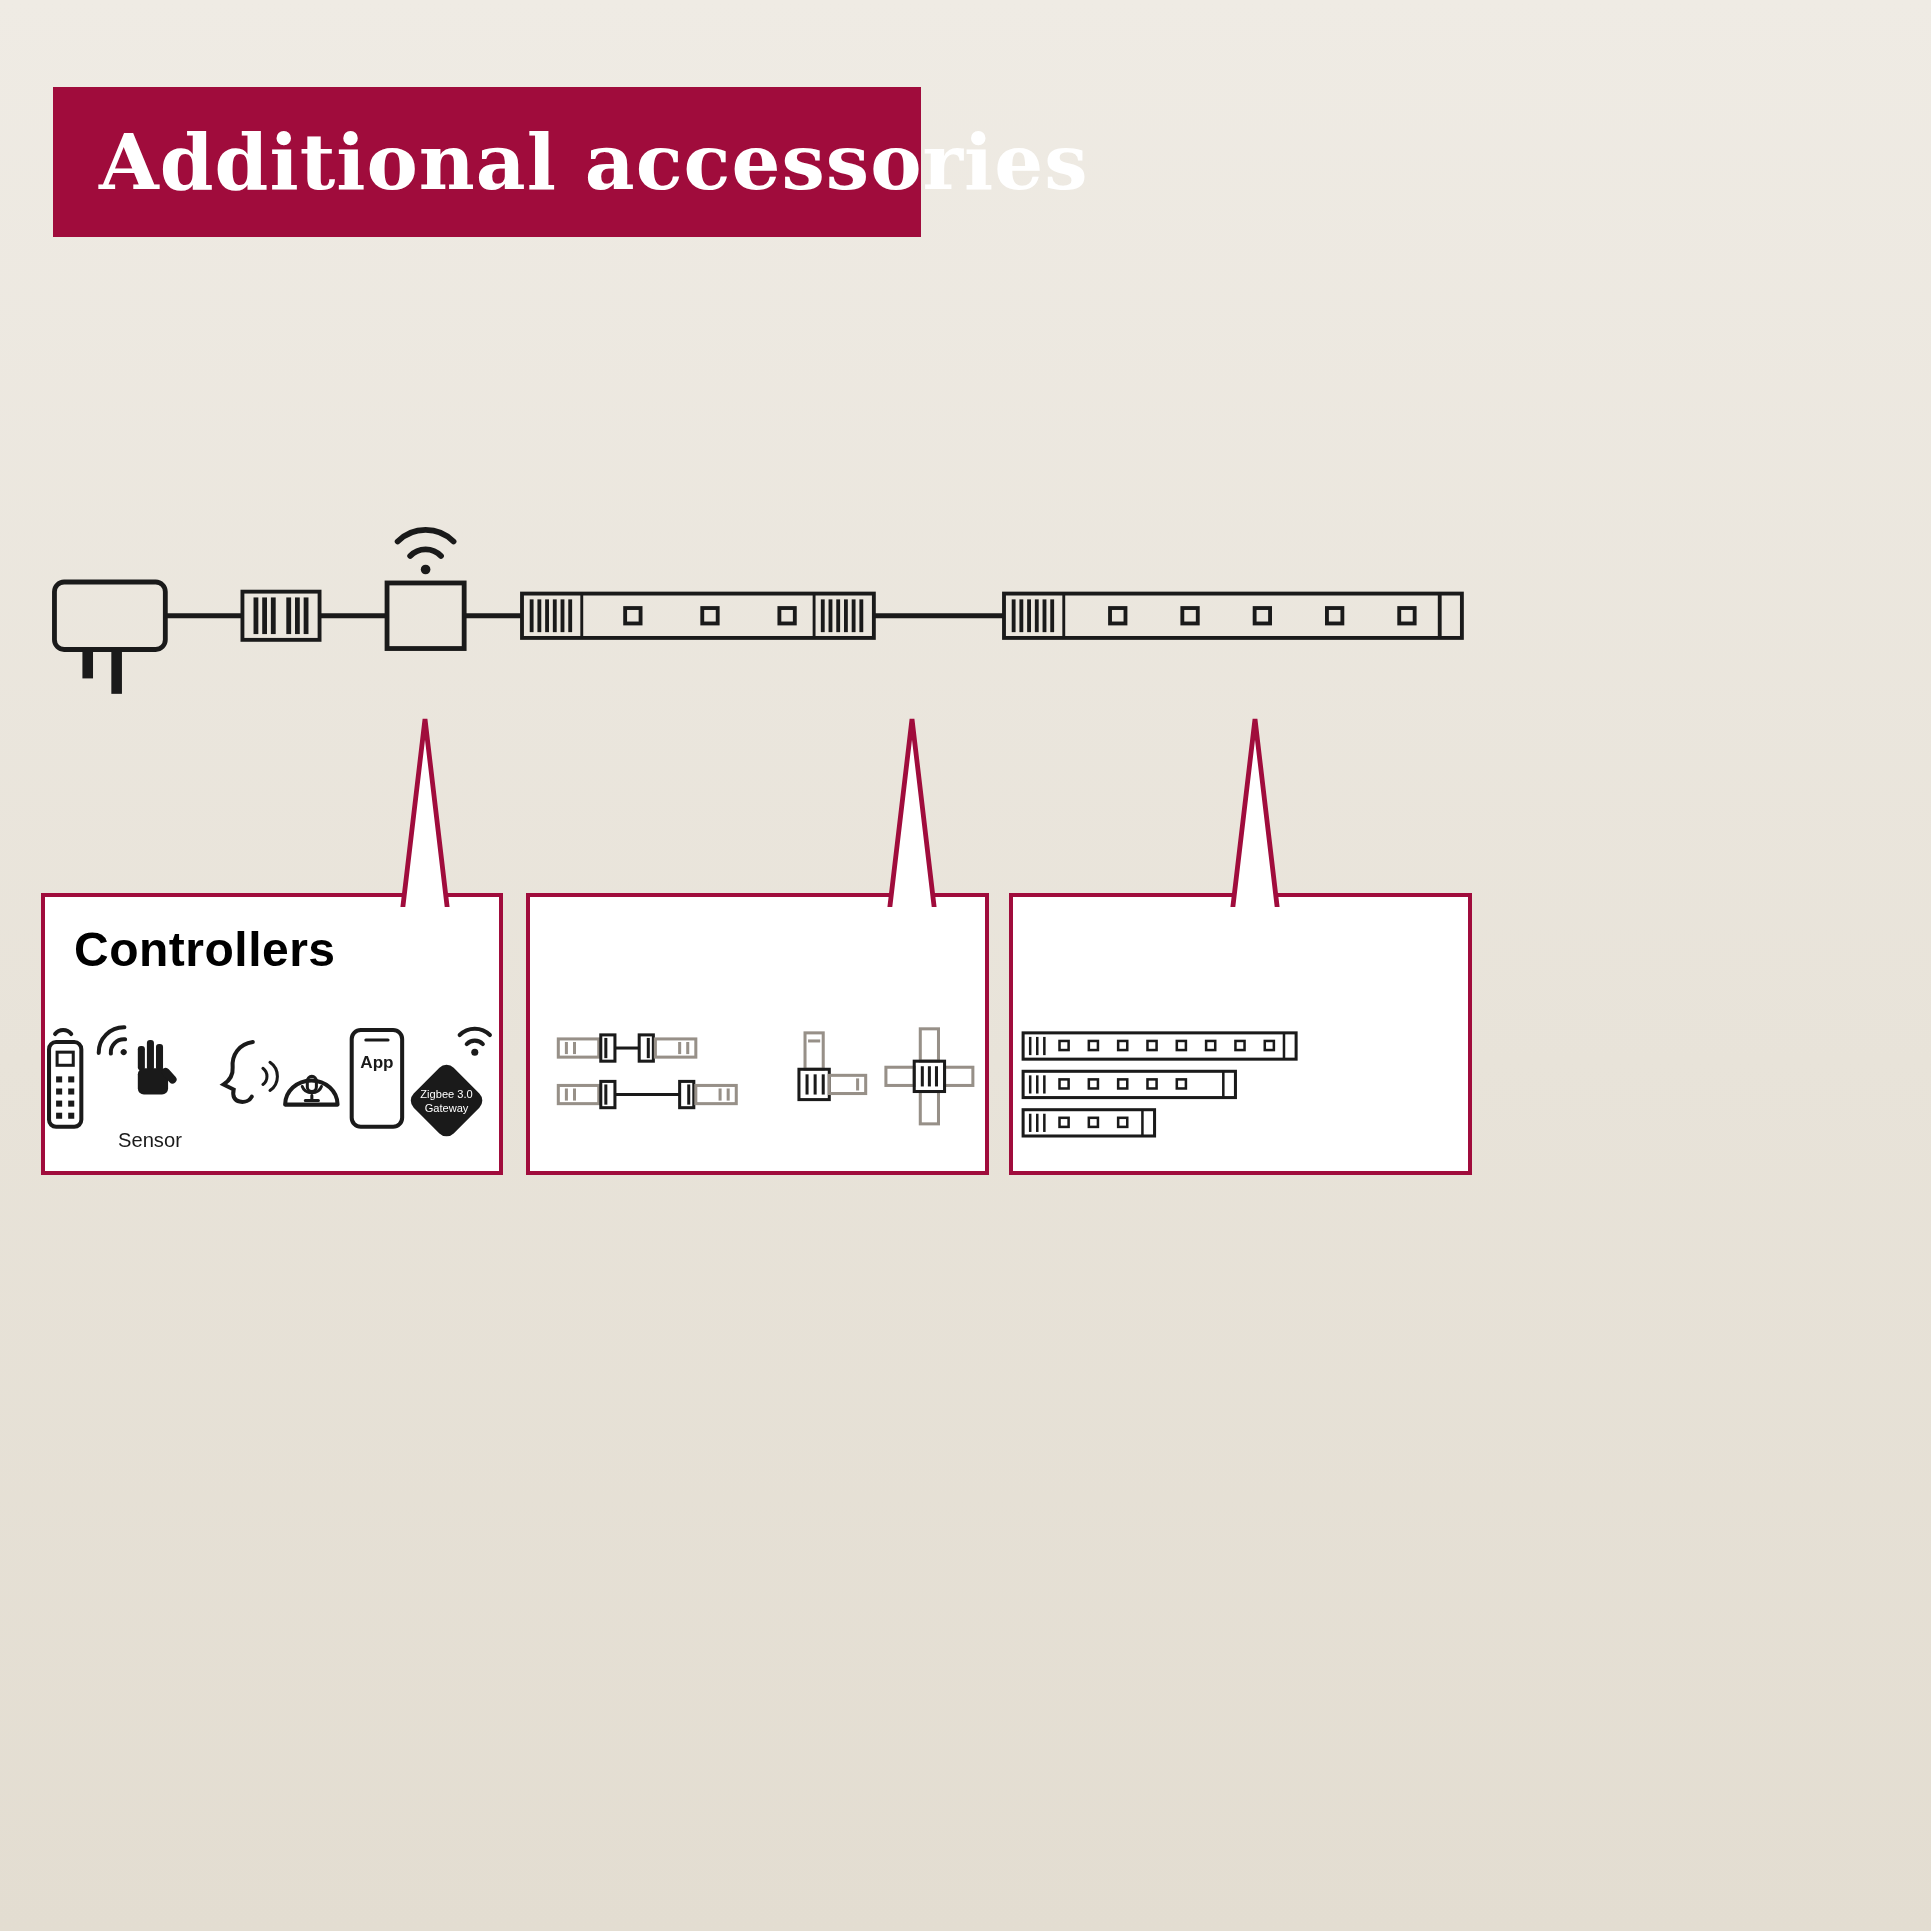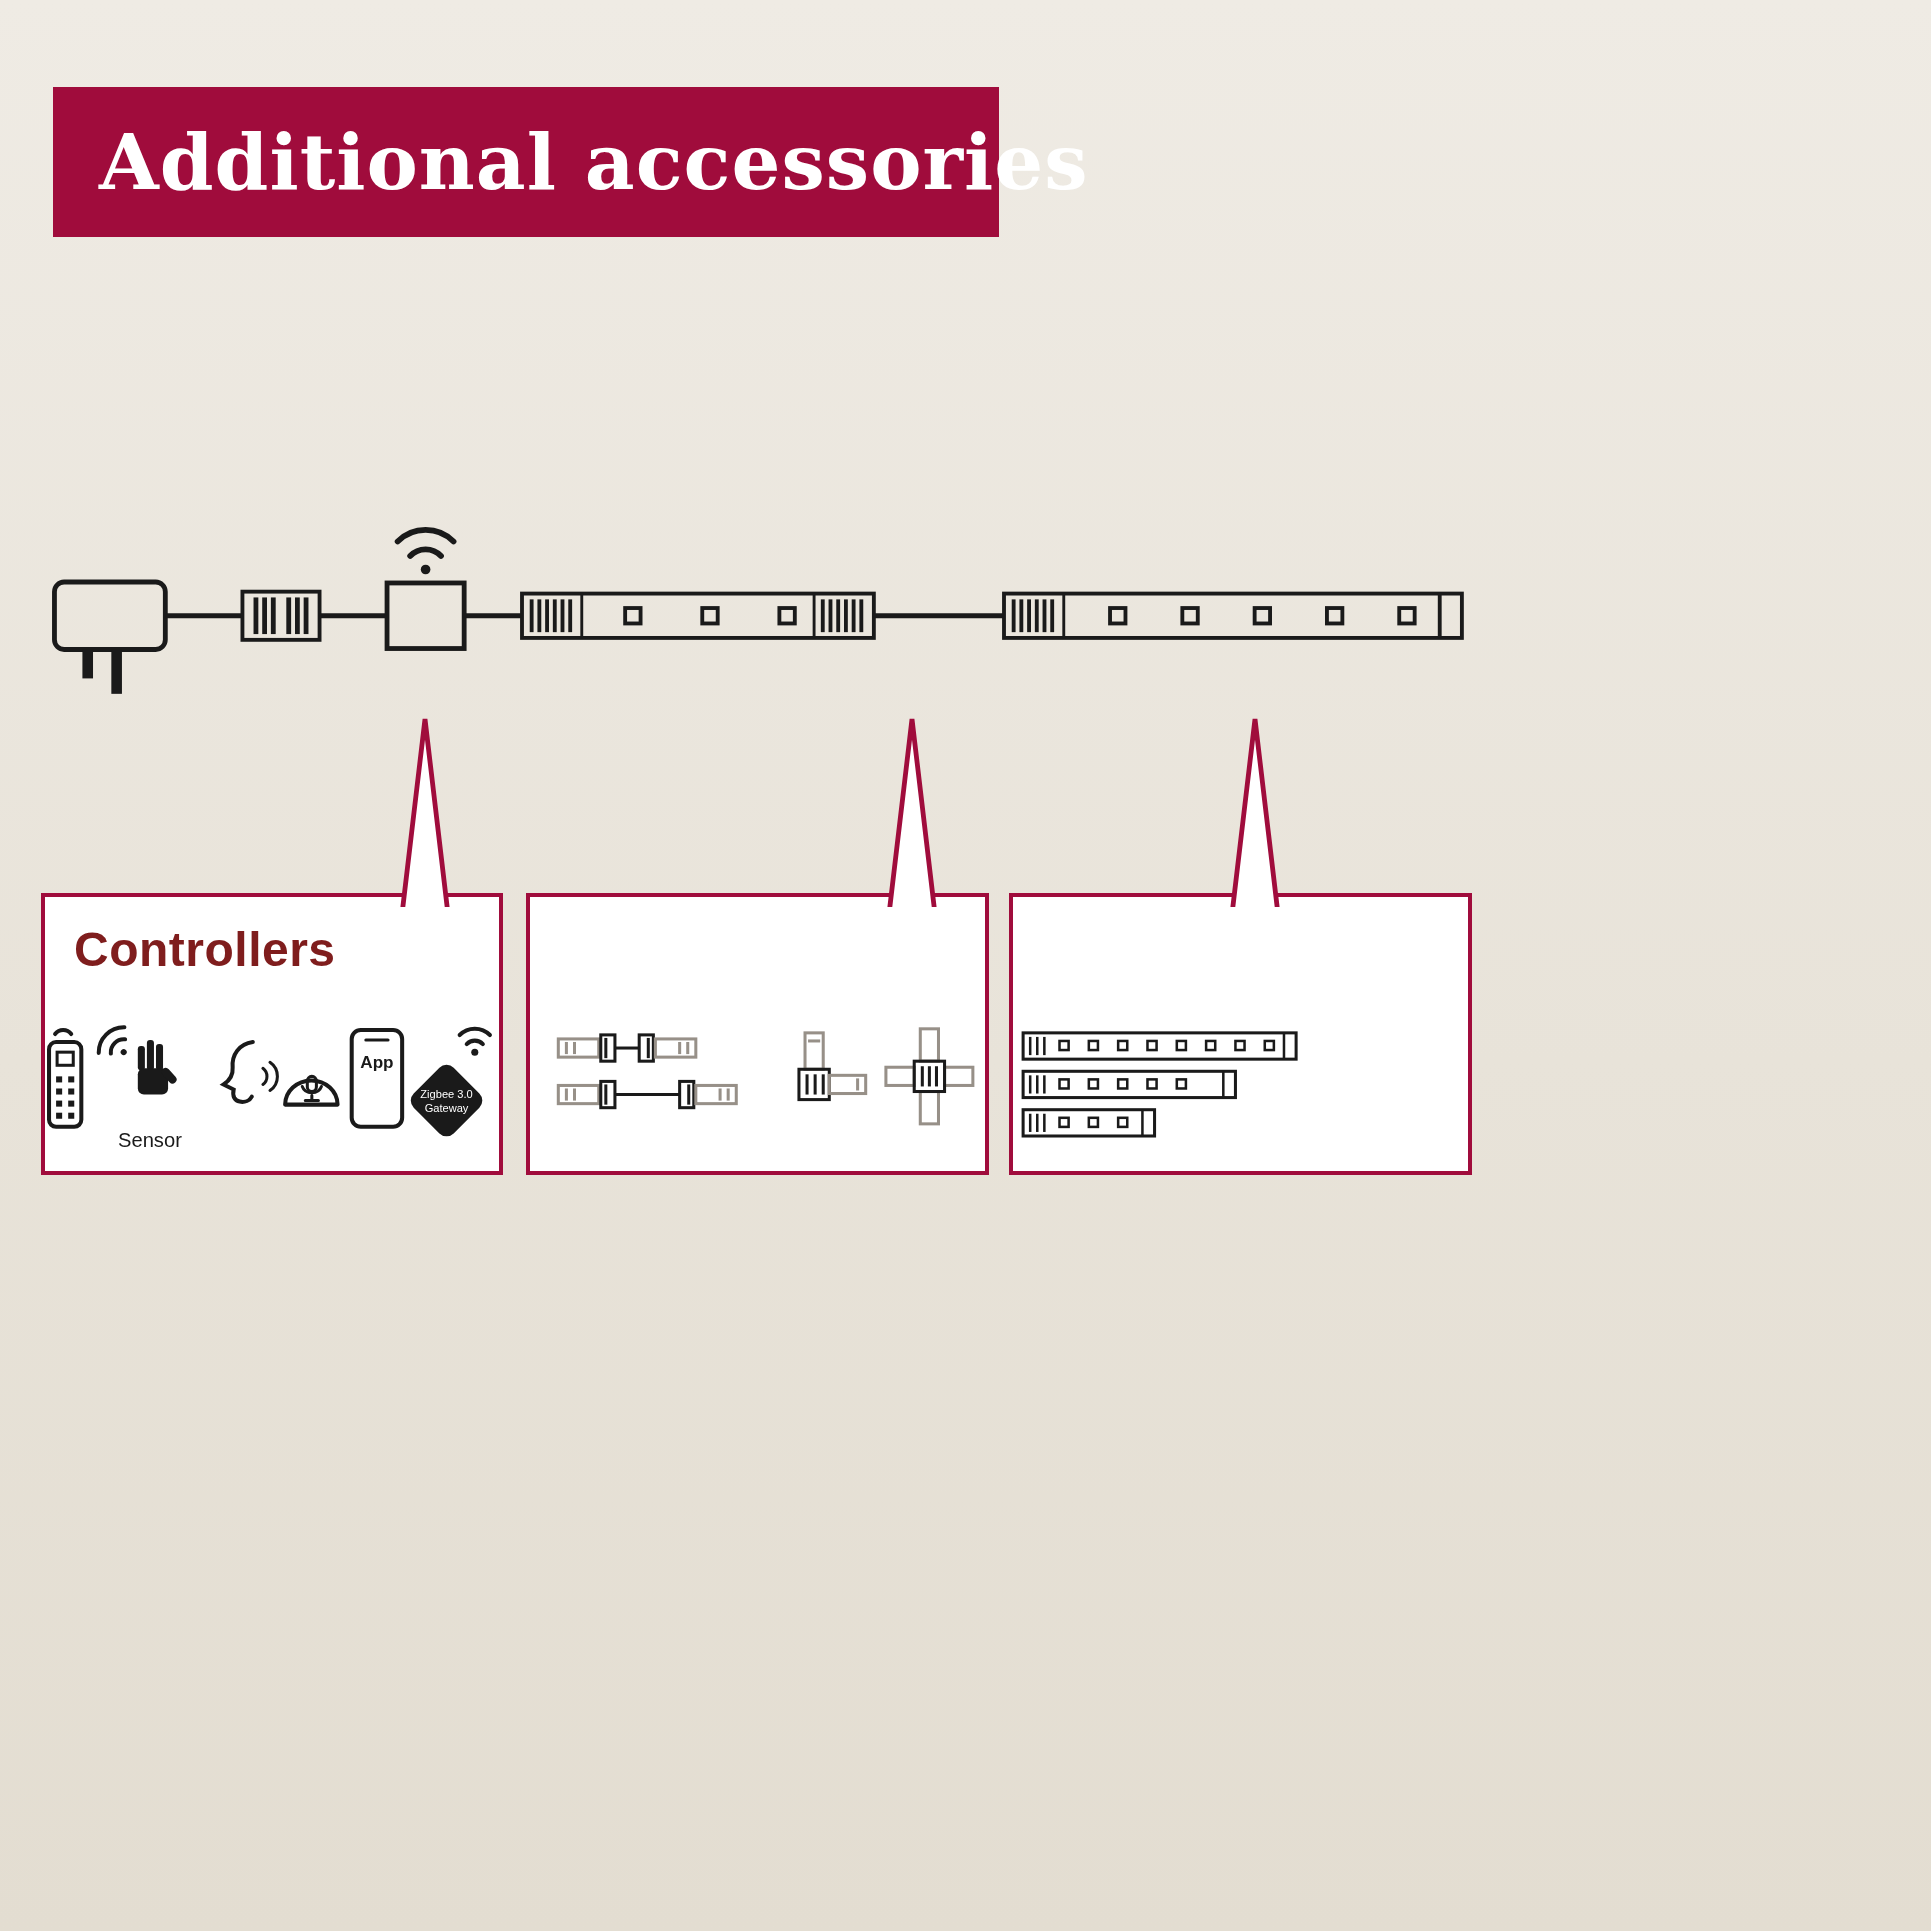--- a/index.html
+++ b/index.html
@@ -5,42 +5,42 @@
   * { margin:0; padding:0; box-sizing:border-box; }
   html,body { width:1931px; height:1931px; }
   body {
     position:relative;
     background: linear-gradient(180deg,#efebe4 0%, #e8e3d9 55%, #e3ddd1 100%);
     font-family:"Liberation Sans", sans-serif;
     overflow:hidden;
   }
   .banner {
     position:absolute; left:53px; top:87px;
-    width:946px; height:150px;
+    width:868px; height:150px;
     background:#a00c3c;
     display:flex; align-items:center;
     padding:0 46px;
   }
   .banner-label {
     color:#ffffff;
     font-family:"DejaVu Serif", serif;
     font-weight:700;
     font-size:77px;
     letter-spacing:1px;
     white-space:nowrap;
   }
   .chain-svg { position:absolute; left:39px; top:502px; }
   .tail { position:absolute; z-index:3; }
   .callout {
     position:absolute; top:893px; height:282px;
     background:#ffffff; border:4.8px solid #a00c3c;
     z-index:2;
   }
   .callout-title {
-    font-weight:700; font-size:48px; color:#7f1d1d;
+    font-weight:700; font-size:48px; color:#000000;
     padding:25px 0 0 29px; letter-spacing:0.5px;
     white-space:nowrap;
   }
   .callout-icons { position:absolute; left:0; bottom:7.7px; width:100%; height:145px; }
   .box1 { left:41px;  width:462px; }
   .box2 { left:526px; width:463px; }
   .box3 { left:1009px;width:463px; }
   svg { display:block; }
   .ln { stroke:#1a1a1a; fill:none; }
   .fl { fill:#1a1a1a; stroke:none; }

